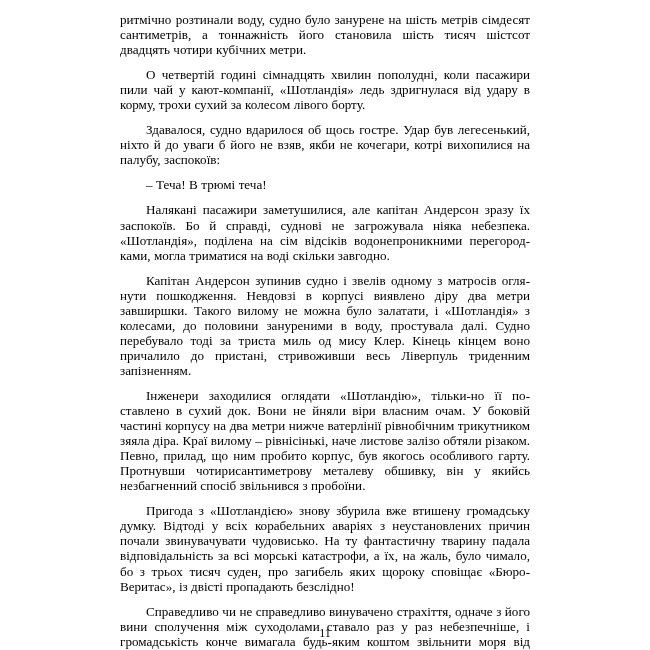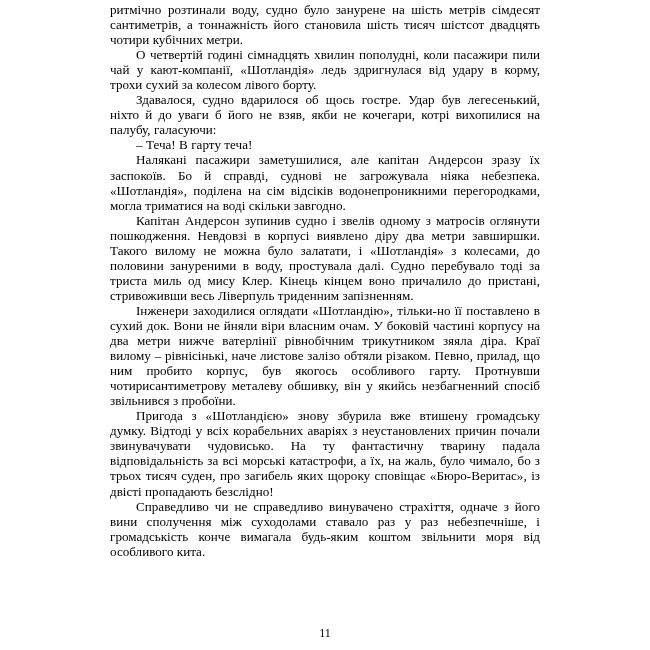--- a/index.html
+++ b/index.html
@@ -18,21 +18,21 @@
     color: #000000;
     box-sizing: border-box;
   }
   .text-block {
     position: absolute;
     left: 110px;
     top: 2px;
     width: 430px;
   }
   .para {
-    margin: 0;
+    margin: 10px;
     padding: 0;
     text-align: justify;
     text-justify: inter-word;
     text-indent: 26px;
     font-size: 13.1px;
     line-height: 15.05px;
     letter-spacing: 0.01px;
     word-spacing: 0.1px;
     hyphens: manual;
     -webkit-hyphens: manual;
@@ -59,23 +59,23 @@
 <body>
 
 <div class="page">
 
   <div class="text-block">
 
     <p class="para first">ритмічно розтинали воду, судно було занурене на шість метрів сімде­сят сантиметрів, а тоннажність його становила шість тисяч шістсот двадцять чотири кубічних метри.</p>
 
     <p class="para">О четвертій годині сімнадцять хвилин пополудні, коли пасажири пили чай у кают-компанії, «Шотландія» ледь здригнулася від удару в корму, трохи сухий за колесом лівого борту.</p>
 
-    <p class="para">Здавалося, судно вдарилося об щось гостре. Удар був легесенький, ніхто й до уваги б його не взяв, якби не кочегари, котрі вихопилися на палубу, галасуючи:</p>
+    <p class="para">Здавалося, судно вдарилося об щось гостре. Удар був легесенький, ніхто й до уваги б його не взяв, якби не кочегари, котрі вихопилися на палубу, заспокоїв:</p>
 
-    <p class="para dialogue">– Теча! В гарту теча!</p>
+    <p class="para dialogue">– Теча! В трюмі теча!</p>
 
     <p class="para">Налякані пасажири заметушилися, але капітан Андерсон зразу їх заспокоїв. Бо й справді, суднові не загрожувала ніяка небезпека. «Шотландія», поділена на сім відсіків водонепроникними перегород­ками, могла триматися на воді скільки завгодно.</p>
 
 
     <p class="para">Капітан Андерсон зупинив судно і звелів одному з матросів огля­нути пошкодження. Невдовзі в корпусі виявлено діру два метри завширшки. Такого вилому не можна було залатати, і «Шотландія» з колесами, до половини зануреними в воду, простувала далі. Судно перебувало тоді за триста миль од мису Клер. Кінець кінцем воно причалило до пристані, стривоживши весь Ліверпуль триденним запізненням.</p>
 
     <p class="para">Інженери заходилися оглядати «Шотландію», тільки-но її по­ставлено в сухий док. Вони не йняли віри власним очам. У боковій частині корпусу на два метри нижче ватерлінії рівнобічним трикутником зяяла діра. Краї вилому – рівнісінькі, наче листове залізо обтяли різаком. Певно, прилад, що ним пробито корпус, був якогось особливого гарту. Протнувши чотирисантиметрову мета­леву обшивку, він у якийсь незбагненний спосіб звільнився з пробоїни.</p>
 
     <p class="para">Пригода з «Шотландією» знову збурила вже втишену громадську думку. Відтоді у всіх корабельних аваріях з неустановлених причин почали звинувачувати чудовисько. На ту фантастичну тварину падала відповідальність за всі морські катастрофи, а їх, на жаль, було чимало, бо з трьох тисяч суден, про загибель яких щороку сповіщає «Бюро-Веритас», із двісті пропадають безслідно!</p>
 

